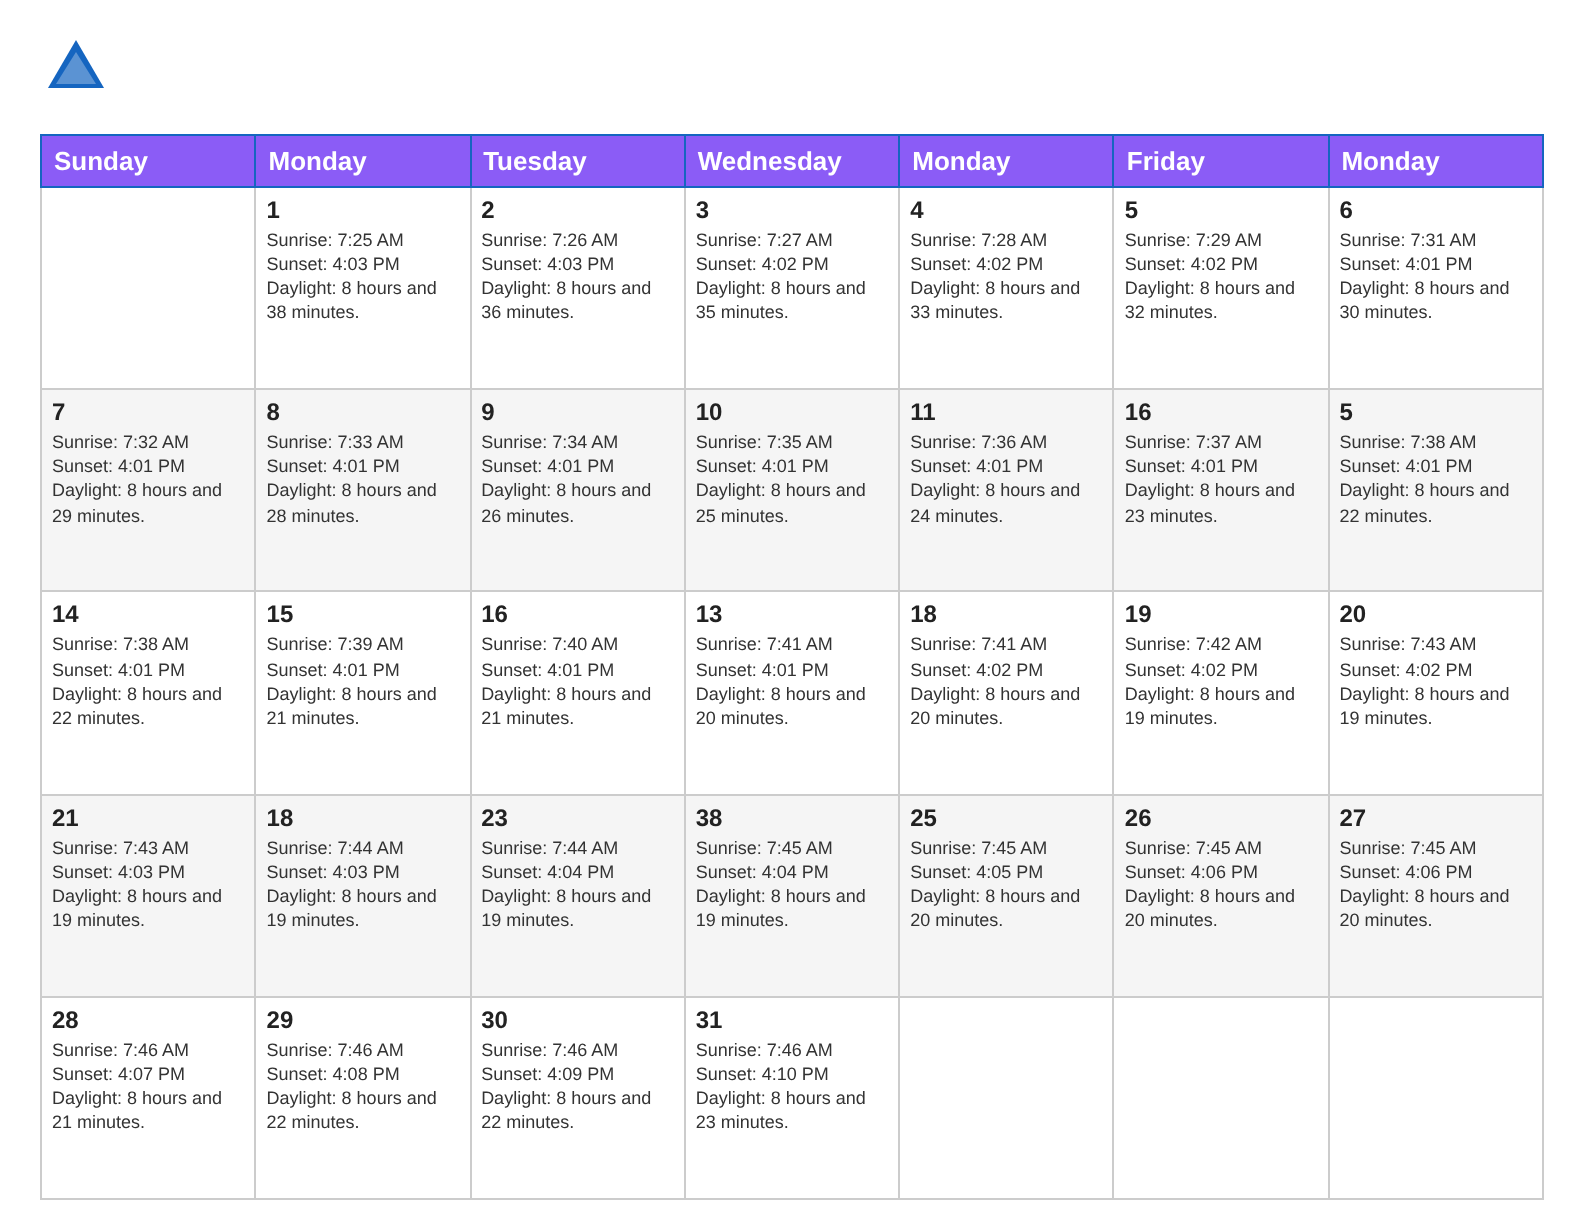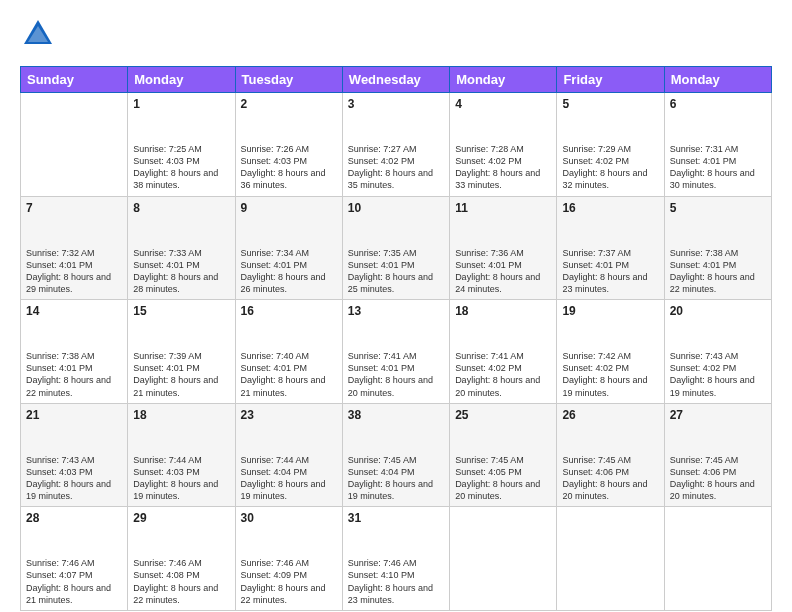--- a/index.html
+++ b/index.html
@@ -75,21 +75,20 @@
       font-size: 12px;
       font-weight: bold;
       color: #222;
       display: block;
       margin-bottom: 2px;
     }
     .cell-info {
       font-size: 9px;
       line-height: 1.35;
       color: #333;
-      margin-top: 32px;
     }
     .empty-cell {
       background: #f9f9f9;
     }
     tr:nth-child(odd) td { background: #fff; }
     tr:nth-child(even) td { background: #f5f5f5; }
     .calendar thead tr th { background: #8b5cf6; }
   </style>
 </head>
 <body>

